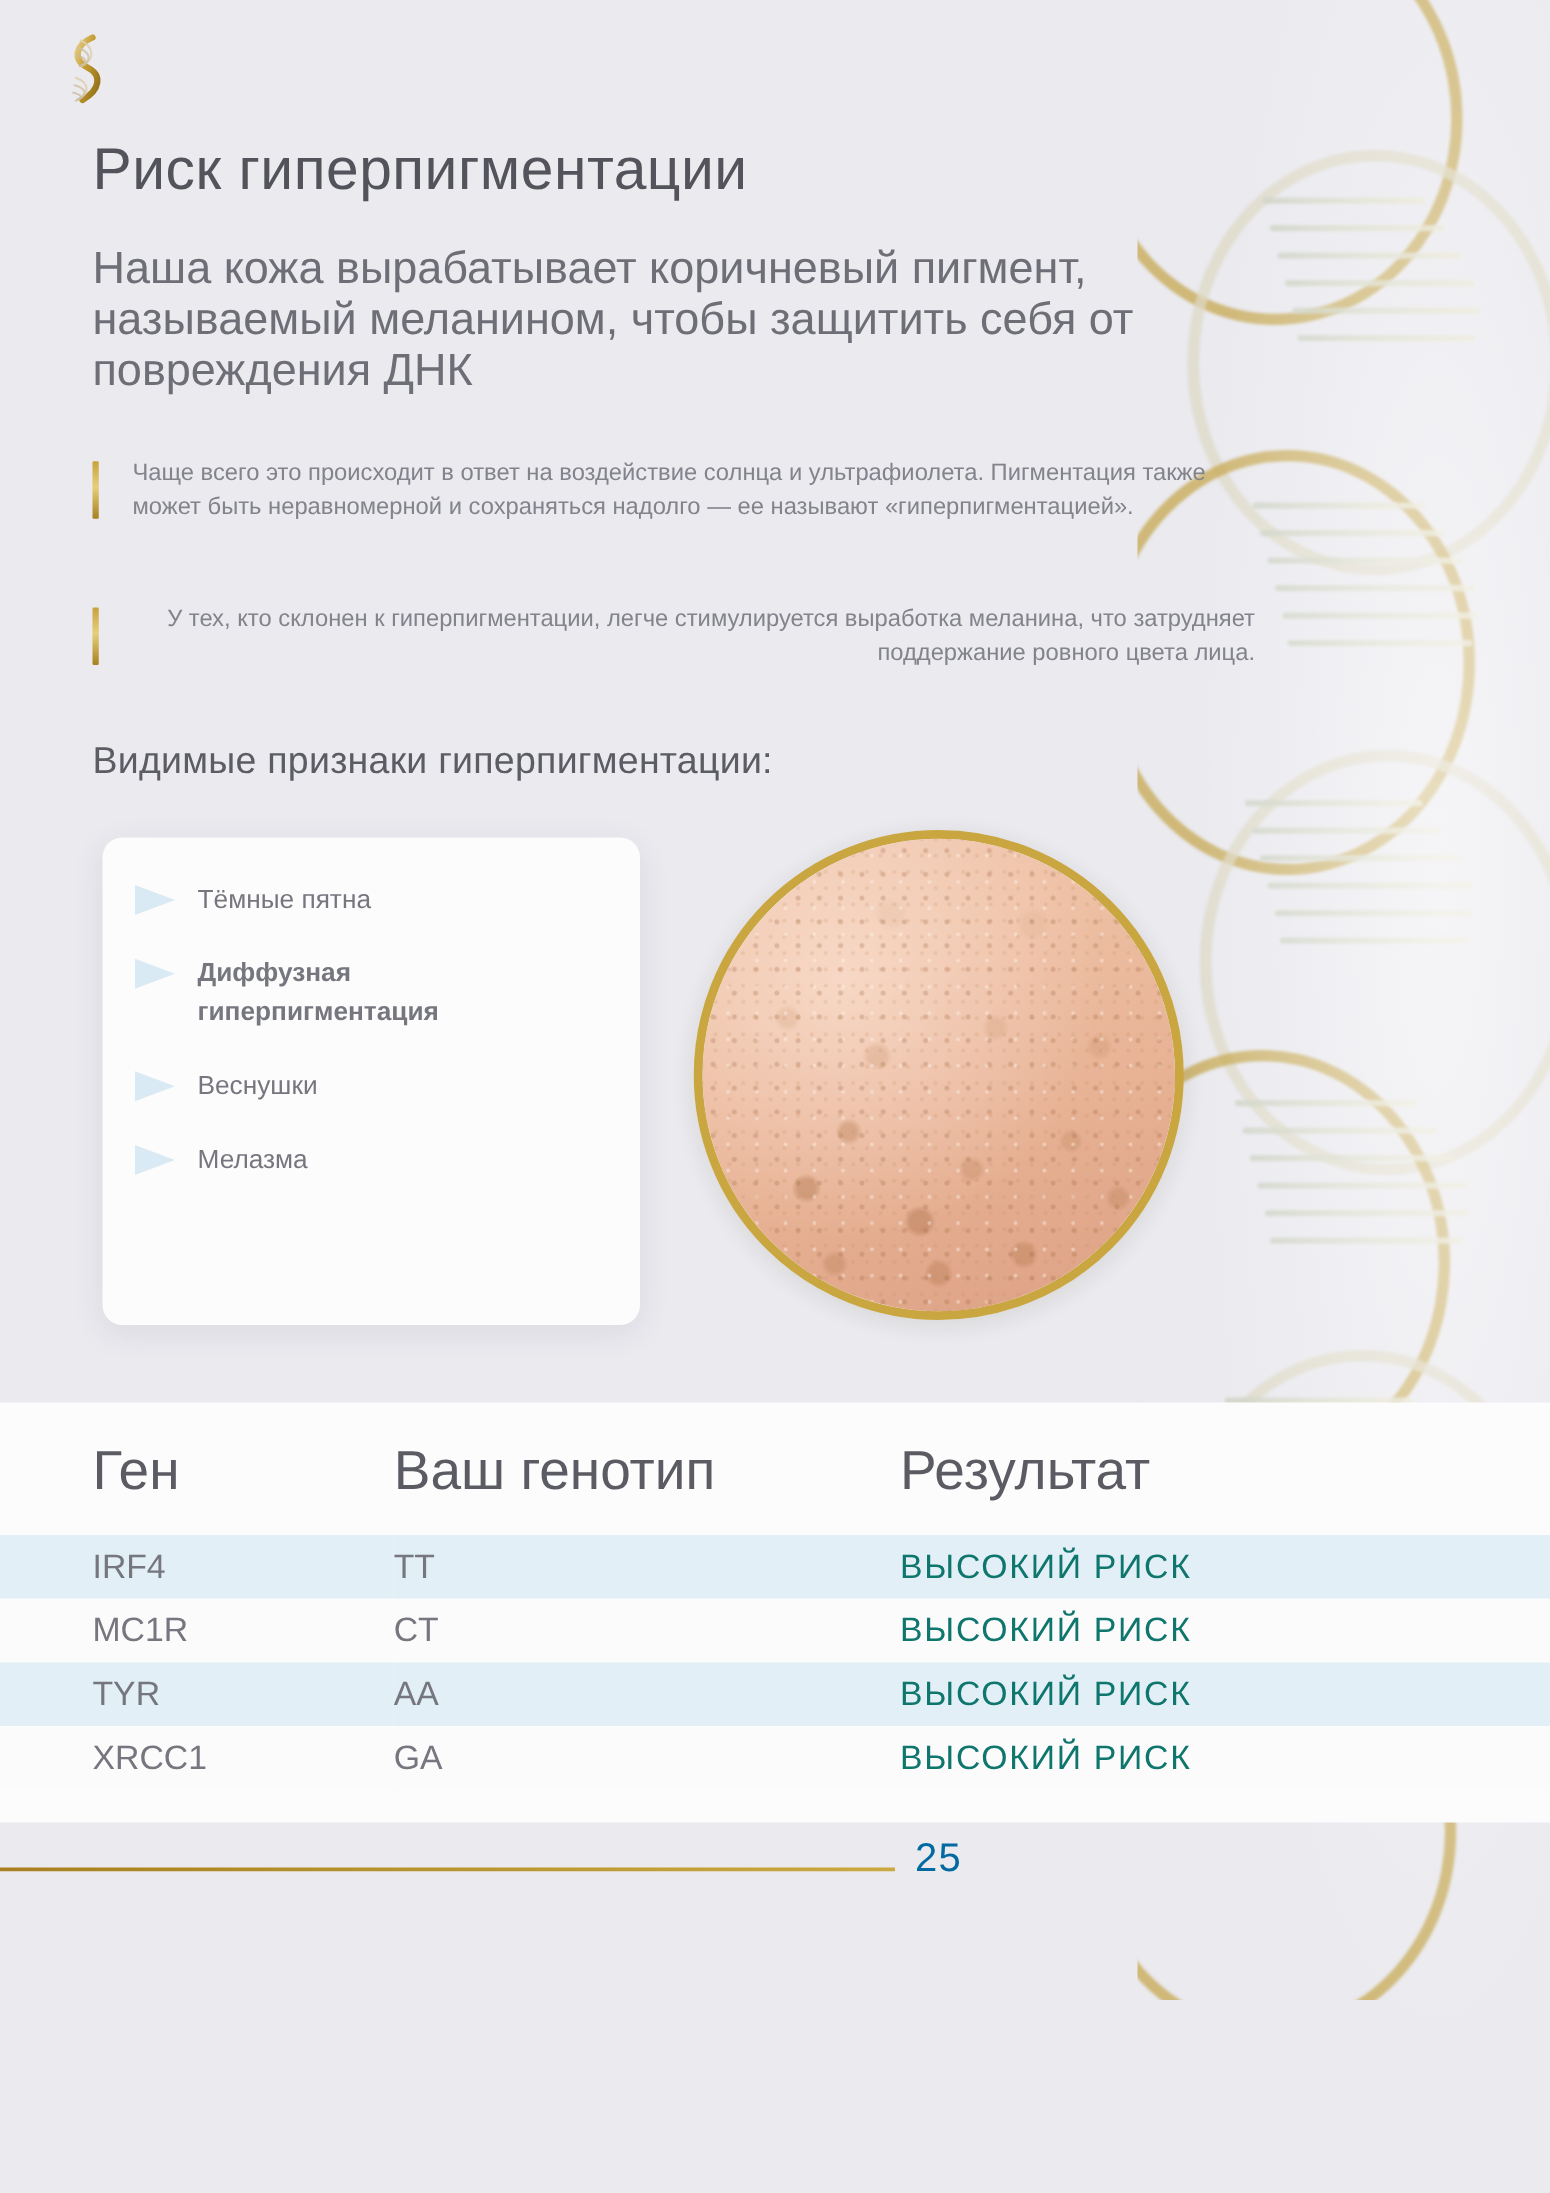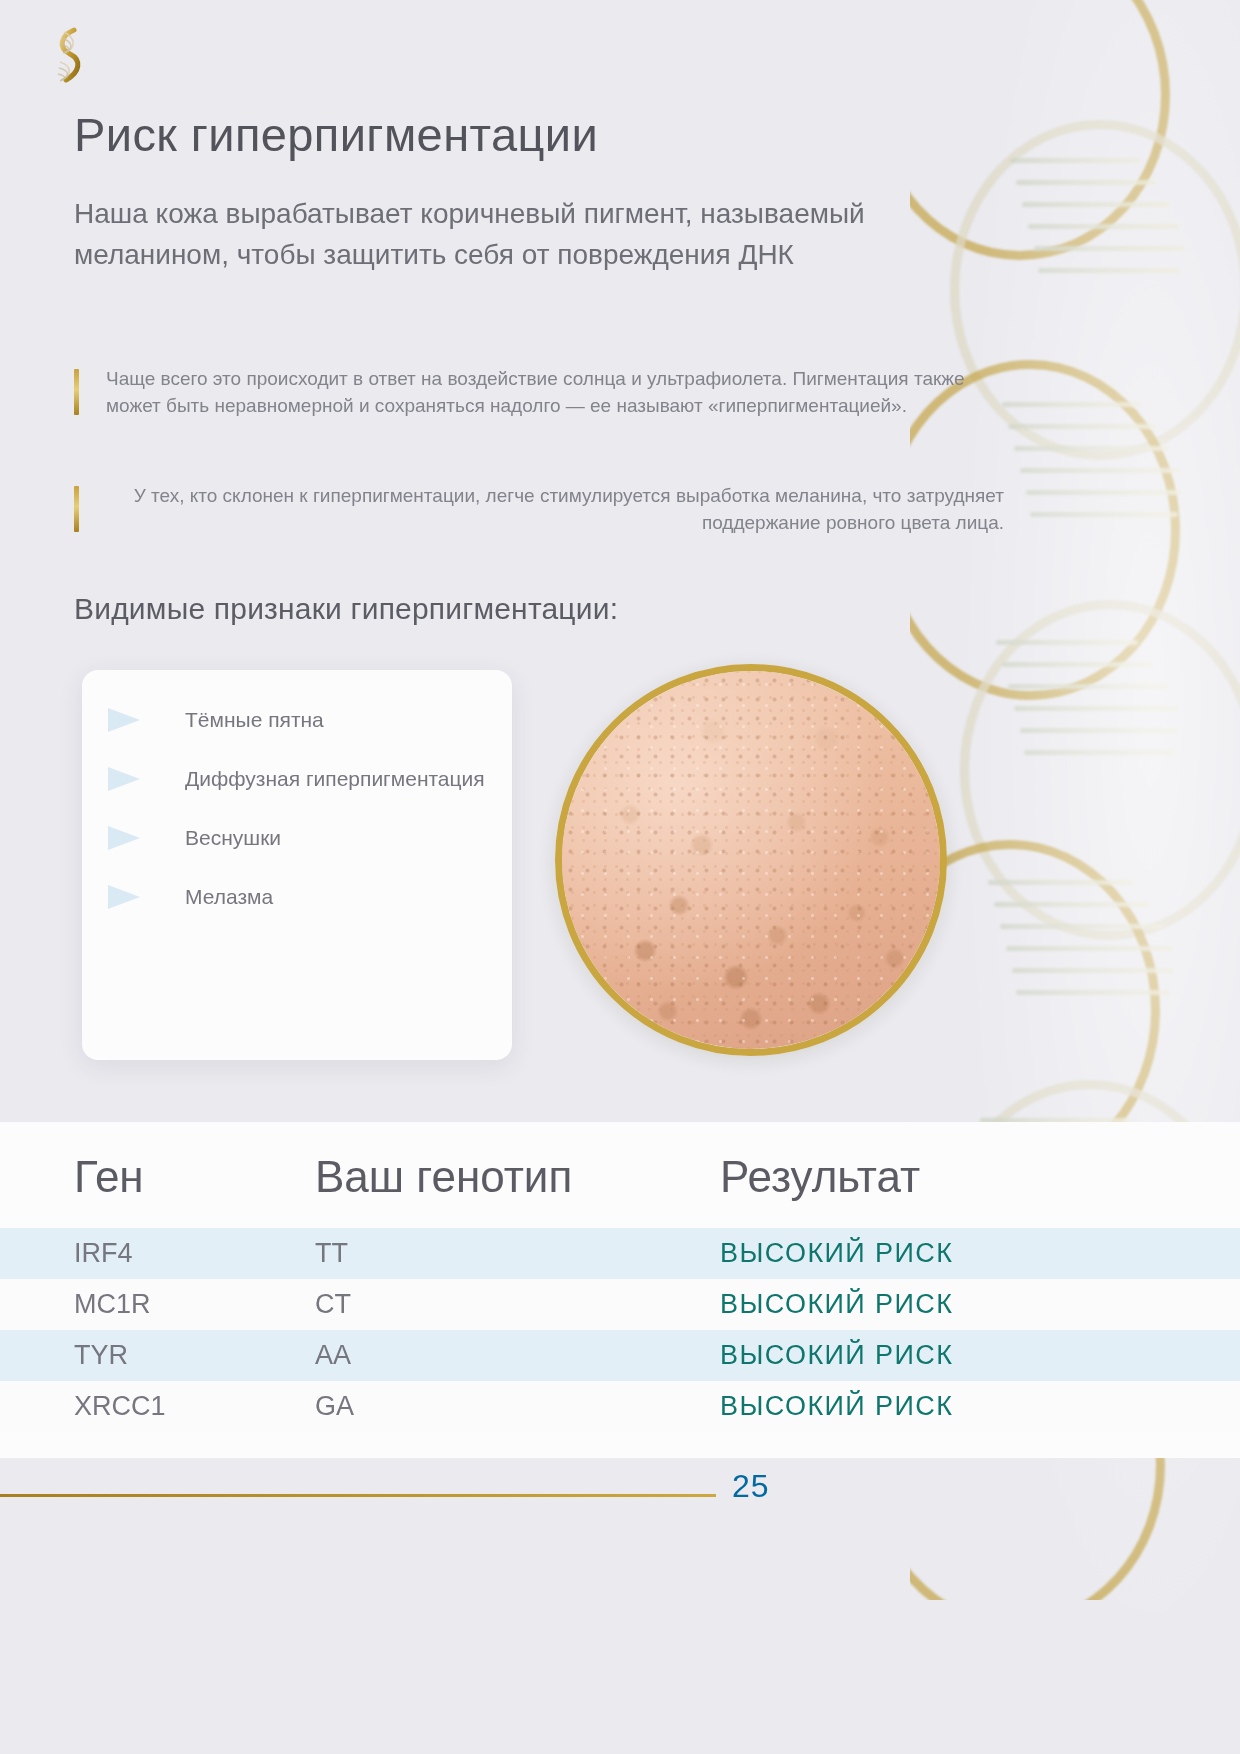--- a/index.html
+++ b/index.html
@@ -44,21 +44,21 @@
   .page { position:relative; z-index:3; }
 
   .title {
     position:absolute; left:74px; top:107px;
     font-size:47px; font-weight:300; letter-spacing:.4px;
     color:#53535b; white-space:nowrap;
   }
 
   .subtitle {
     position:absolute; left:74px; top:193px; width:880px;
-    font-size:28px; font-weight:300; line-height:41px;
+    font-size:36px; font-weight:300; line-height:41px;
     color:#6e6e77;
   }
 
   .quote {
     position:absolute; left:74px;
     padding-left:32px; width:930px;
     font-size:19px; font-weight:300; line-height:27px;
     color:#83838c;
   }
   .quote::before {
@@ -75,21 +75,21 @@
   }
 
   
   .list-card {
     position:absolute; left:82px; top:670px;
     width:430px; height:390px;
     background:#fcfcfd; border-radius:16px;
     box-shadow:0 6px 26px rgba(60,60,80,.09);
     padding:34px 26px 20px 26px;
   }
-  .list-item { display:flex; align-items:flex-start; margin-bottom:28px;gap:27px; }
+  .list-item { display:flex; align-items:flex-start; margin-bottom:28px; }
   .list-item:last-child { margin-bottom:15px; }
   .tri {
     width:34px; height:28px; flex:0 0 34px; margin-top:2px; margin-right:16px;
   }
   .tri svg { display:block; }
   .li-label {
     font-size:21px; font-weight:300; line-height:31px; color:#76767f;
   }
 
   
@@ -259,21 +259,21 @@
       <span class="li-label">Тёмные пятна</span>
     </div>
 
 
     <div class="list-item">
       <span class="tri">
         <svg width="34" height="28" viewBox="0 0 34 28">
             <polygon points="0,2 32,14 0,26" fill="#daeaf4"></polygon>
           </svg>
       </span>
-      <span class="li-label" style="max-width:300px;">Диффузная гиперпигментация</span>
+      <span class="li-label" style="max-width:300px;font-weight:bold;">Диффузная гиперпигментация</span>
     </div>
 
     <div class="list-item">
       <span class="tri">
         <svg width="34" height="28" viewBox="0 0 34 28">
             <polygon points="0,2 32,14 0,26" fill="#daeaf4"></polygon>
           </svg>
       </span>
       <span class="li-label">Веснушки</span>
     </div>

